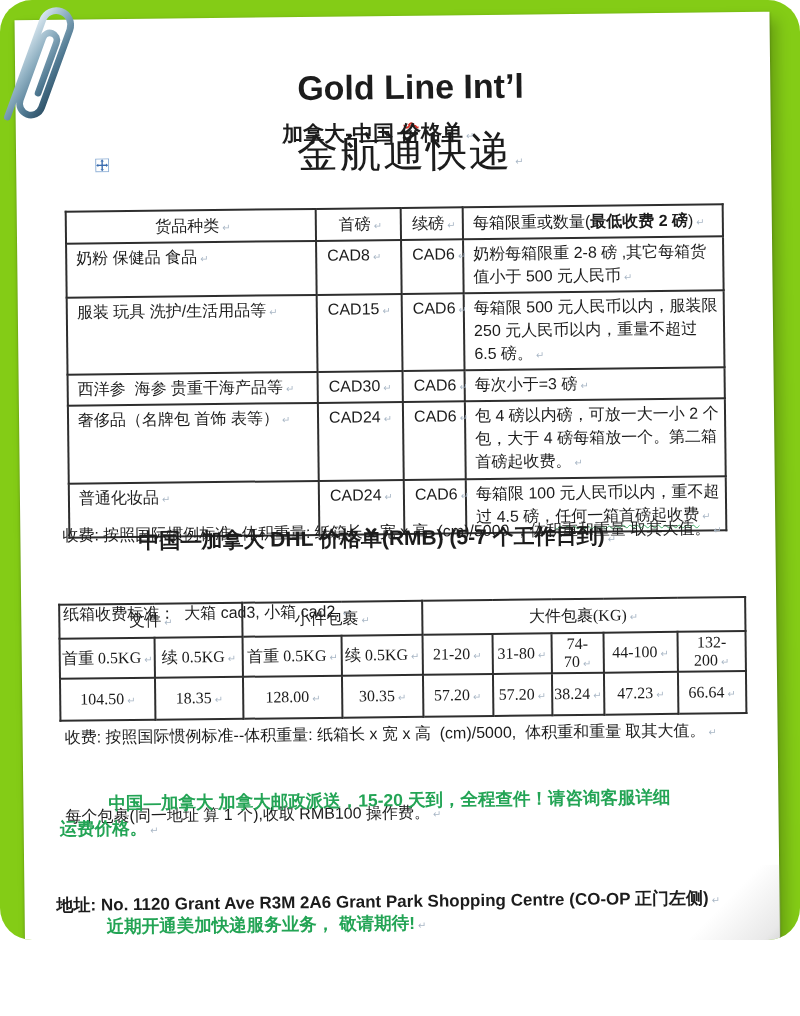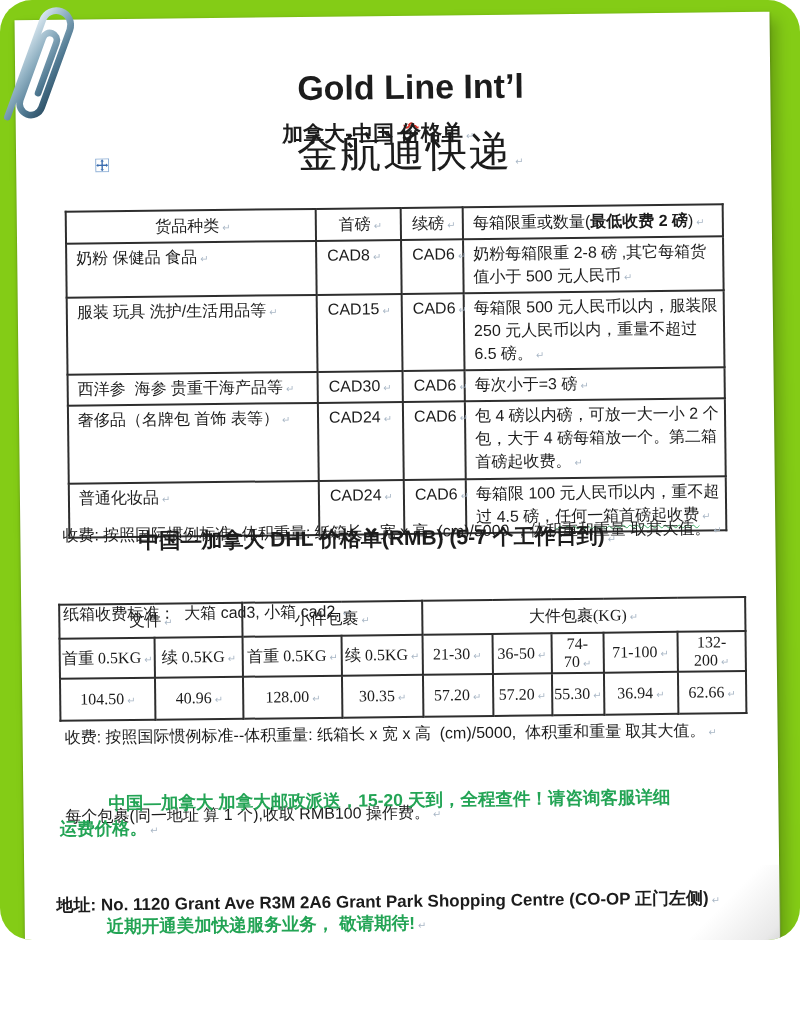--- a/index.html
+++ b/index.html
@@ -167,36 +167,36 @@
           <tbody><tr class="g">
             <td colspan="2" class="ret">文件</td>
             <td colspan="2" class="ret">小件包裹</td>
             <td colspan="5" class="ret">大件包裹(KG)</td>
           </tr>
           <tr class="s">
             <td class="ret">首重 0.5KG</td>
             <td class="ret">续 0.5KG</td>
             <td class="ret">首重 0.5KG</td>
             <td class="ret">续 0.5KG</td>
-            <td class="ret">21-30</td>
-            <td class="ret">36-50</td>
+            <td class="ret">21-20</td>
+            <td class="ret">31-80</td>
             <td class="ret">74-70</td>
-            <td class="ret">71-100</td>
+            <td class="ret">44-100</td>
             <td class="ret">132-200</td>
           </tr>
           <tr class="v">
             <td class="ret">104.50</td>
-            <td class="ret">40.96</td>
+            <td class="ret">18.35</td>
             <td class="ret">128.00</td>
             <td class="ret">30.35</td>
             <td class="ret">57.20</td>
             <td class="ret">57.20</td>
-            <td class="ret">55.30</td>
-            <td class="ret">36.94</td>
-            <td class="ret">62.66</td>
+            <td class="ret">38.24</td>
+            <td class="ret">47.23</td>
+            <td class="ret">66.64</td>
           </tr>
         </tbody></table>
       </div>
 
       <div class="note note-b">
         <div class="ret">收费: 按照国际惯例标准--体积重量: 纸箱长 x 宽 x 高  (cm)/5000,  体积重和重量 取其大值。</div>
         <div class="ret">每个包裹(同一地址 算 1 个),收取 RMB100 操作费。</div>
       </div>
 
       <div class="promo">

